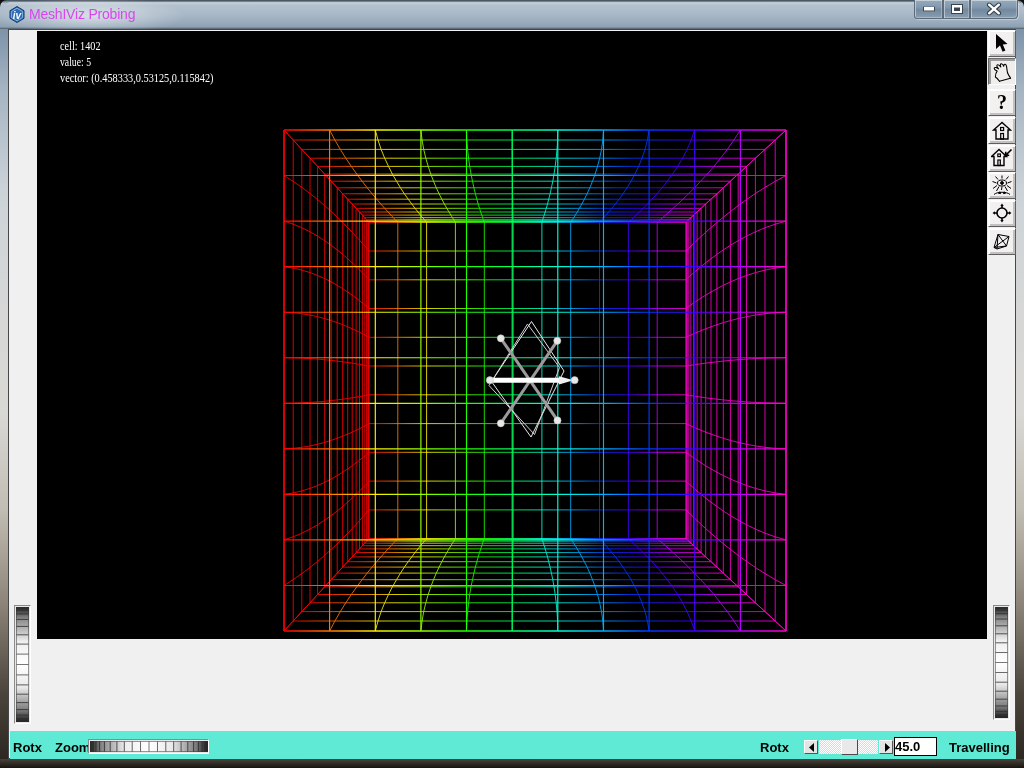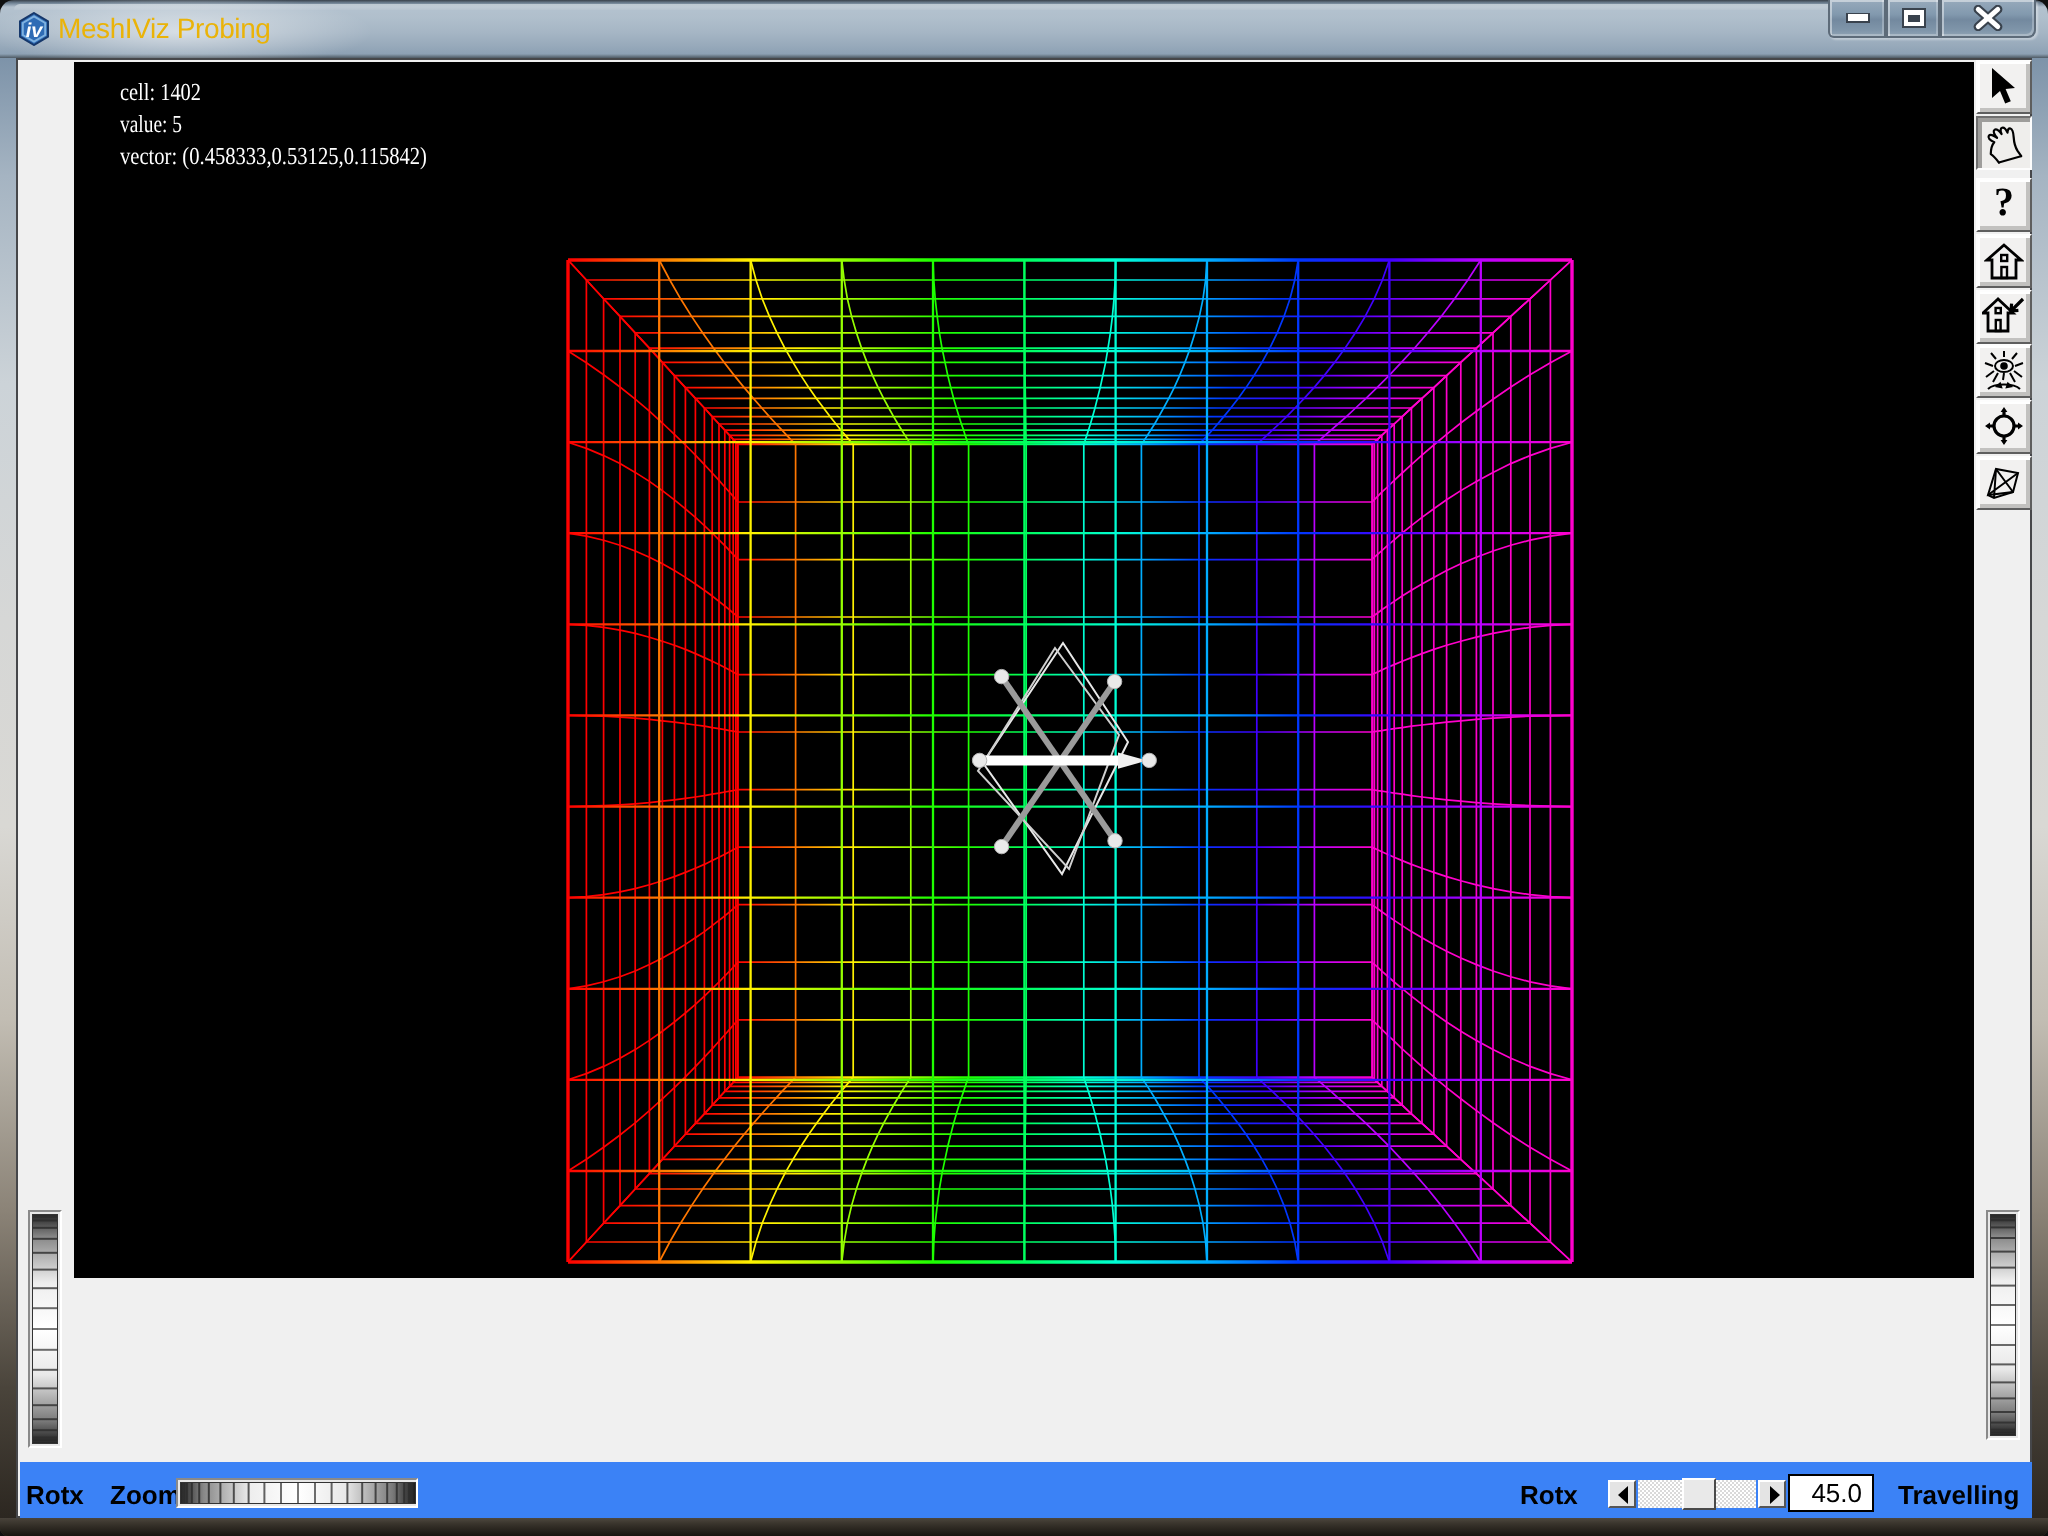--- a/index.html
+++ b/index.html
@@ -10,21 +10,21 @@
   background:linear-gradient(180deg,#39424b 0%,#6e8092 5%,#b4c2cf 12%,#b0bfcc 30%,#a6b6c5 55%,#98aabb 78%,#8da1b4 93%,#4e5a64 100%); }
 #titlebar .innerhl { position:absolute; left:7px; top:2px; right:7px; height:3px; background:linear-gradient(180deg,#ccd6de,#b8c5d1); opacity:.8; border-radius:3px 3px 0 0; }
 #frameL { position:absolute; left:0; top:29px; width:8px; height:739px;
   background:linear-gradient(180deg,#7d93a9 0%,#a5b4c2 8%,#ccd3d8 22%,#d6d7d6 38%,#d9d8d4 52%,#c2bdb3 65%,#8b8377 78%,#4a443b 90%,#28231d 100%); }
 #frameR { position:absolute; left:1016px; top:29px; width:8px; height:739px;
   background:linear-gradient(180deg,#7d93a9 0%,#a5b4c2 8%,#ccd3d8 22%,#d6d7d6 38%,#d9d8d4 52%,#c2bdb3 65%,#8b8377 78%,#4a443b 90%,#28231d 100%); }
 #frameB { position:absolute; left:0; top:759px; width:1024px; height:9px;
   background:linear-gradient(180deg,#57504695 0%,#3a352d 30%,#26221c 70%,#17140f 100%), linear-gradient(90deg,#35302a,#454039 15%,#3c372f 50%,#454039 85%,#35302a);}
 
 #wicon { position:absolute; left:9px; top:6px; width:16px; height:17px; }
-#wtitle { position:absolute; left:29px; top:6px; font-size:14px; color:#eab308; letter-spacing:-0.2px; }
+#wtitle { position:absolute; left:29px; top:6px; font-size:14px; color:#d946ef; letter-spacing:-0.2px; }
 #tglow { position:absolute; left:-10px; top:0px; width:250px; height:29px; background:radial-gradient(ellipse 55% 95% at 40% 55%, rgba(255,255,255,0.55), rgba(255,255,255,0) 70%); }
 
 #caps { position:absolute; left:914px; top:0; width:104px; height:19px; }
 .cap { position:absolute; top:0; height:19px; background:linear-gradient(180deg,#97aabc 0%,#8299ae 40%,#73899f 55%,#8096aa 85%,#90a3b4 100%); border:1px solid #5d6b79; border-top:none;
   box-shadow: inset 1px 1px 0 rgba(255,255,255,.45), inset -1px -1px 0 rgba(255,255,255,.25), 1px 1px 1px rgba(255,255,255,.35); }
 #cmin { left:0; width:29px; border-radius:0 0 0 3px; }
 #cmax { left:29px; width:27px; }
 #ccls { left:56px; width:48px; border-radius:0 0 4px 0; }
 .cap svg { position:absolute; left:50%; top:50%; transform:translate(-50%,-50%); }
 
@@ -33,24 +33,24 @@
 
 .tbtn { position:absolute; left:979px; width:28px; height:27px; background:#f2f1f0;
   border-top:1px solid #fdfdfd; border-left:1px solid #fdfdfd; border-right:1px solid #5e5e5e; border-bottom:1px solid #5e5e5e;
   box-shadow: inset 1px 1px 0 #fff, inset -2px -2px 0 #c2c1bf; }
 .tbtn.pressed { border-top:1px solid #6e6e6e; border-left:1px solid #6e6e6e; border-right:1px solid #fdfdfd; border-bottom:1px solid #fdfdfd;
   box-shadow: inset 2px 2px 0 #9e9d9b; background:#efeeec; }
 .tbtn svg { position:absolute; left:50%; top:50%; transform:translate(-50%,-50%); }
 
 .wheelpanel { position:absolute; background:#e8e8e8; border:1px solid; border-color:#8a8a8a #fff #fff #8a8a8a; }
 
-#bottombar { position:absolute; left:1px; top:701px; width:1006px; height:28px; background:#3b82f6; }
+#bottombar { position:absolute; left:1px; top:701px; width:1006px; height:28px; background:#5eead4; }
 .blabel { position:absolute; font-size:13px; font-weight:bold; color:#000; top:9px; }
 #fld { position:absolute; left:884px; top:6px; width:43px; height:19px; background:#fff; border:1px solid #000;
-  font-size:13px; font-weight:normal; text-align:right; padding-right:5px; line-height:17px; }
+  font-size:13px; font-weight:bold; padding-right:5px; line-height:17px; }
 .arrbtn { position:absolute; top:9px; width:14px; height:14px; background:#e4e4e4;
   border:1px solid; border-color:#fff #555 #555 #fff; }
 .arrbtn svg { position:absolute; left:3px; top:2px; }
 #slidertrack { position:absolute; left:809px; top:9px; width:59px; height:14px;
   background:repeating-conic-gradient(#ffffff 0% 25%, #d9d9d9 0% 50%) 0 0/ 2px 2px; }
 #sliderthumb { position:absolute; left:22px; top:-1px; width:17px; height:16px; background:#e9e9e9;
   border:1px solid; border-color:#fff #4a4a4a #4a4a4a #fff; }
 </style>
 </head>
 <body>

